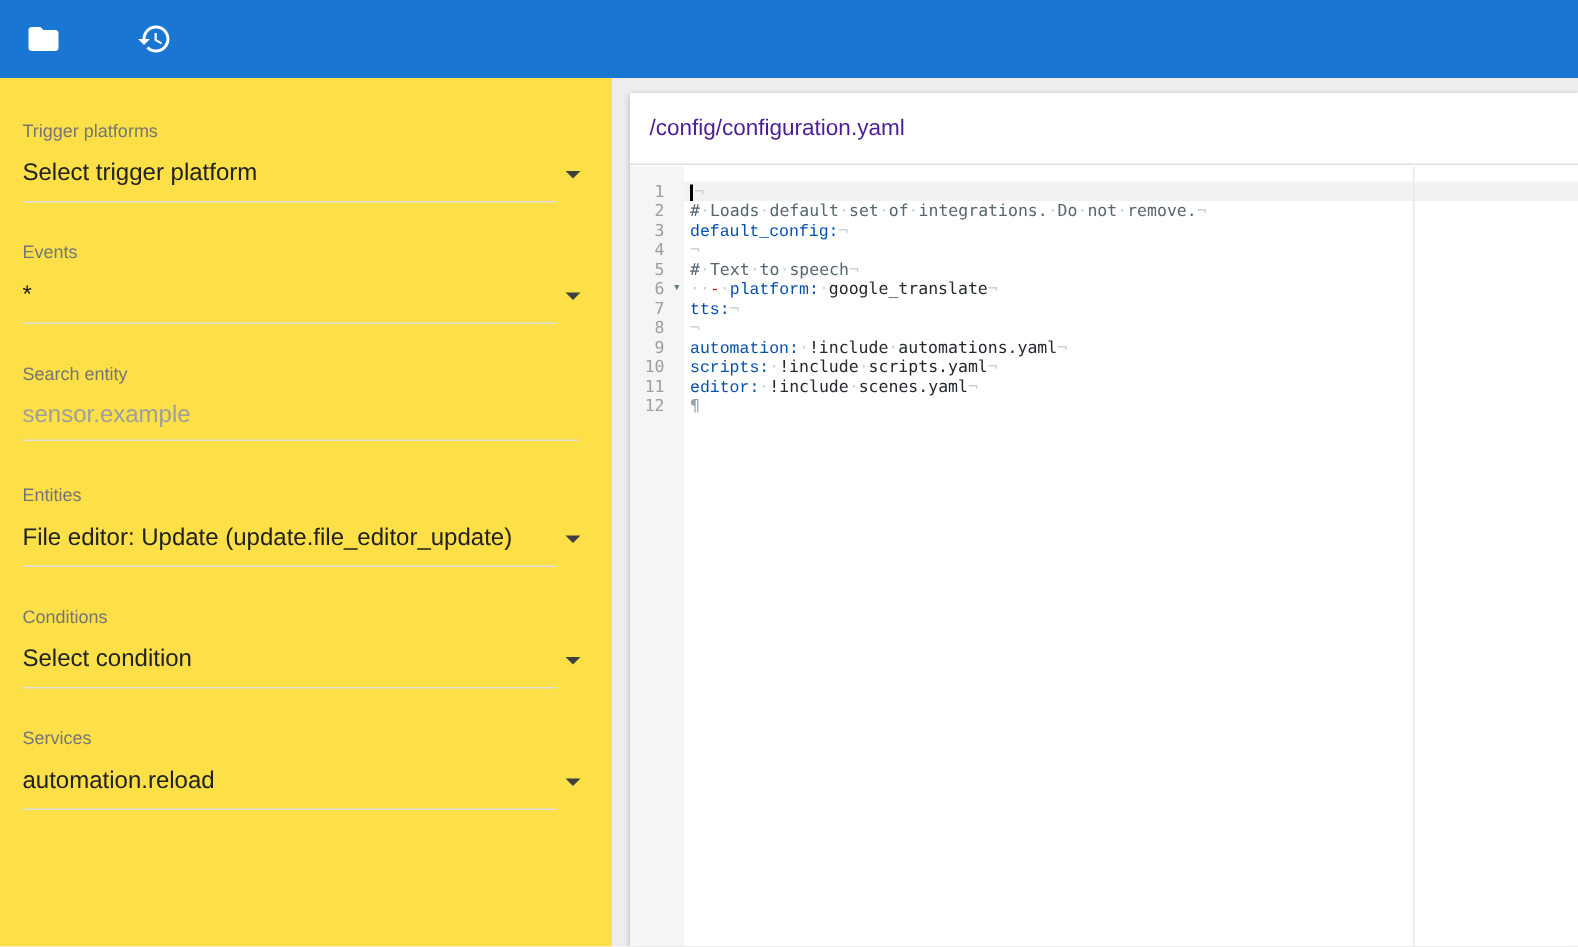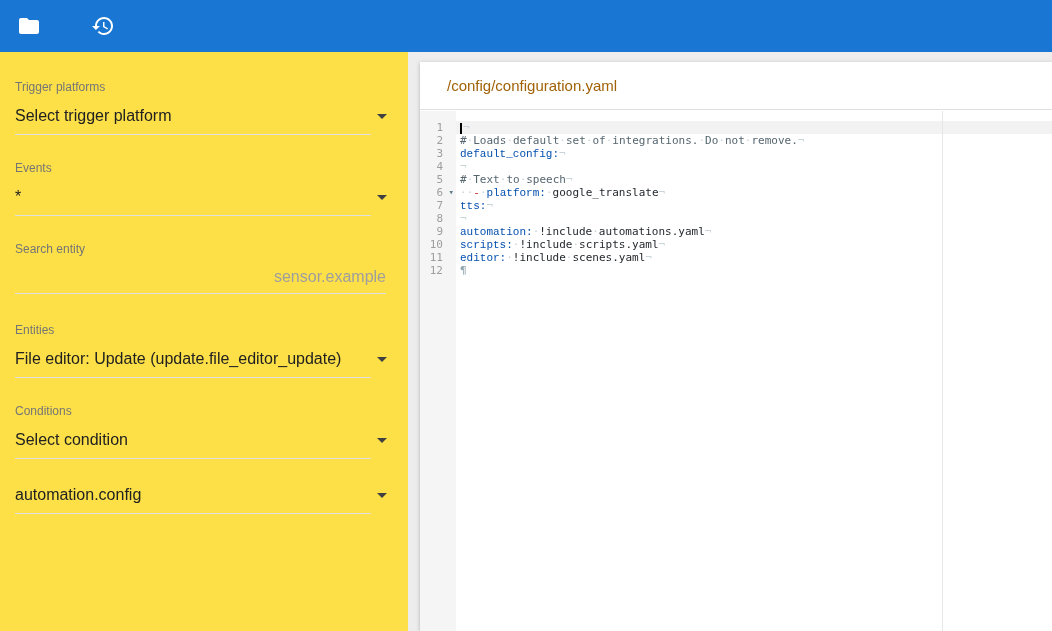--- a/index.html
+++ b/index.html
@@ -30,31 +30,31 @@
   .field{height:81px;}
   .field-label{font-size:12px;line-height:14px;color:var(--label);margin-bottom:12px;}
   .select-row{display:none;align-items:center;width:372px;height:20px;cursor:pointer;}
   .field-value{font-size:16px;color:var(--value);white-space:nowrap;}
   .arrow{margin-left:auto;width:0;height:0;border-left:5px solid transparent;
          border-right:5px solid transparent;border-top:5px solid #404040;}
   .underline{width:356px;border-bottom:1px solid var(--underline);margin-top:8px;}
   .field-input{
     display:none;width:371px;border:none;border-bottom:1px solid var(--underline);
     font-family:"Liberation Sans",sans-serif;font-size:16px;color:var(--value);
-    padding:0 0 7px 0;outline:none;background:transparent;text-align:right;
+    padding:0 0 7px 0;outline:none;background:transparent;
   }
   .field-input::placeholder{color:var(--placeholder);}
   
   .card{
     position:absolute;left:420px;top:62px;width:632px;bottom:0;
     background:#ffffff;box-shadow:0 1px 4px rgba(0,0,0,0.25);
   }
   .card-header{
     height:48px;border-bottom:1px solid #e0e0e0;display:flex;align-items:center;
-    padding:0 27px;font-size:15px;color:#a16207;
+    padding:0 13px;font-size:15px;color:#4c1d95;
   }
   .editor{
     position:absolute;top:49px;left:0;right:0;bottom:0;display:flex;
     font-family:"DejaVu Sans Mono","Liberation Mono",monospace;
     font-size:11px;line-height:13px;
   }
   .gutter{
     width:36px;background:var(--gutter-bg);padding-top:10px;
     color:var(--line-number);text-align:right;flex:none;
   }
@@ -139,22 +139,23 @@
     <div class="field-label">Conditions</div>
     <div class="select-row" style="display: flex;">
       <span class="field-value">Select condition</span>
       <span class="arrow"></span>
     </div>
 
     <div class="underline"></div>
   </div>
 
   <div class="field">
+    <div class="field-label">Services</div>
     <div class="select-row" style="display: flex;">
-      <span class="field-value">automation.config</span>
+      <span class="field-value">automation.reload</span>
       <span class="arrow"></span>
     </div>
 
     <div class="underline"></div>
   </div>
 </div>
 </div>
 
 <div class="card">
   <div class="card-header">

